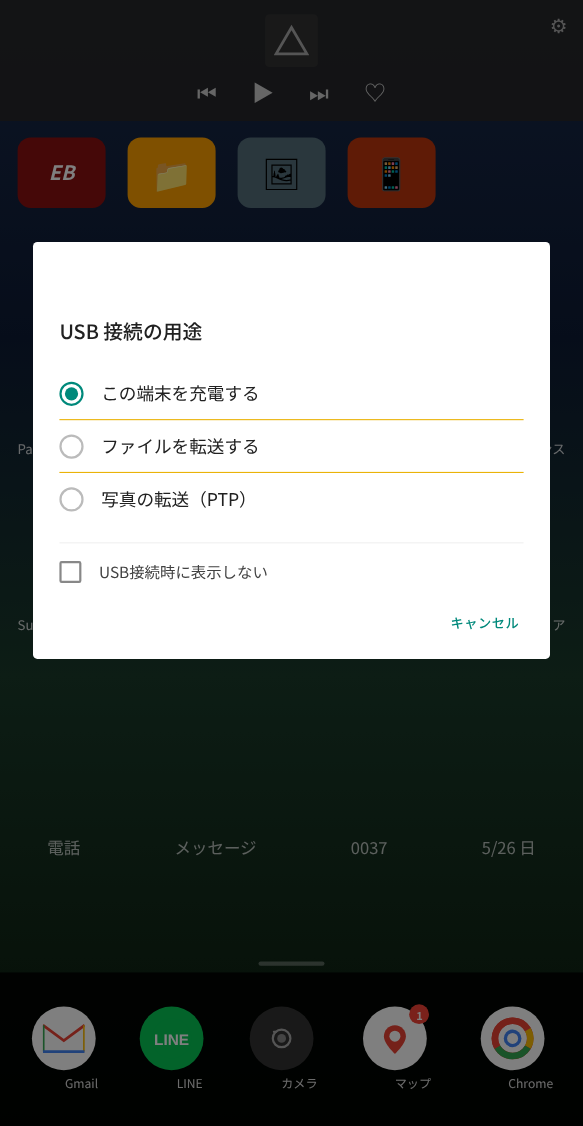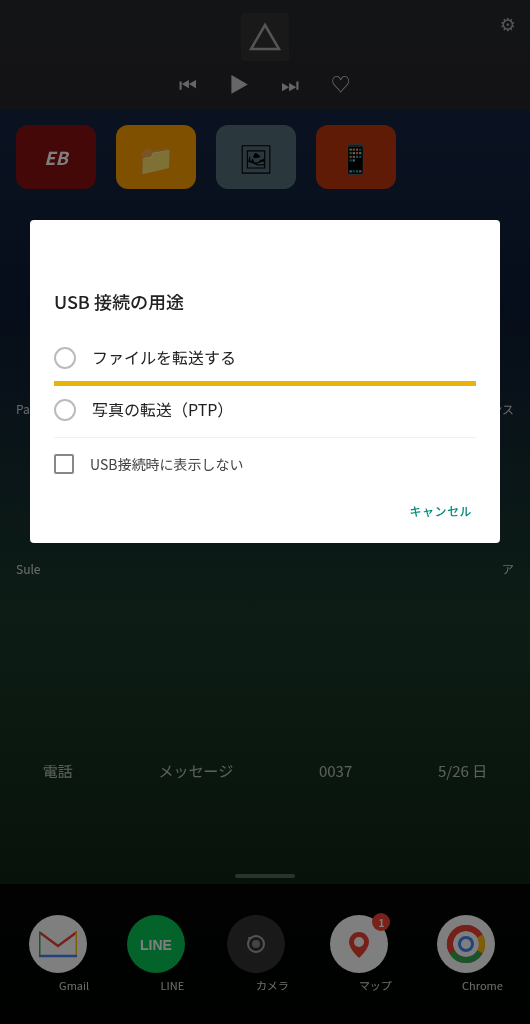--- a/index.html
+++ b/index.html
@@ -134,21 +134,21 @@
     }
 
     .radio-option {
       display: flex;
       align-items: flex-start;
       padding: 12px 0;
       cursor: pointer;
     }
 
     .radio-option + .radio-option {
-      border-top: 5px solid #eab308;
+      border-top: 1px solid #eab308;
     }
 
     .radio-circle {
       width: 22px;
       height: 22px;
       border-radius: 50%;
       border: 2px solid #bbb;
       margin-right: 16px;
       margin-top: 1px;
       flex-shrink: 0;
@@ -174,21 +174,21 @@
       font-size: 16px;
       color: #212121;
       line-height: 1.4;
     }
 
     .checkbox-row {
       display: flex;
       align-items: center;
       padding: 16px 0 8px 0;
       border-top: 1px solid #f0f0f0;
-      margin-top: 4px;
+      margin-top: 16px;
       cursor: pointer;
     }
 
     .checkbox-box {
       width: 20px;
       height: 20px;
       border: 2px solid #888;
       border-radius: 2px;
       margin-right: 16px;
       flex-shrink: 0;
@@ -355,20 +355,25 @@
 <div class="side-label" style="top:400px; left:16px;">Par</div>
 <div class="side-label" style="top:400px; right:16px;">ンス</div>
 <div class="side-label" style="top:560px; left:16px;">Sule</div>
 <div class="side-label" style="top:560px; right:16px;">ア</div>
 
 <div class="overlay"></div>
 
 <div class="dialog">
   <div class="dialog-title">USB 接続の用途</div>
 
+  <div class="radio-option">
+    <div class="radio-circle selected">
+    </div>
+    <span class="radio-label">この端末を充電する</span>
+  </div>
 
   <div class="radio-option">
     <div class="radio-circle"></div>
     <span class="radio-label">ファイルを転送する</span>
   </div>
 
   <div class="radio-option">
     <div class="radio-circle"></div>
     <span class="radio-label">写真の転送（PTP）</span>
   </div>

